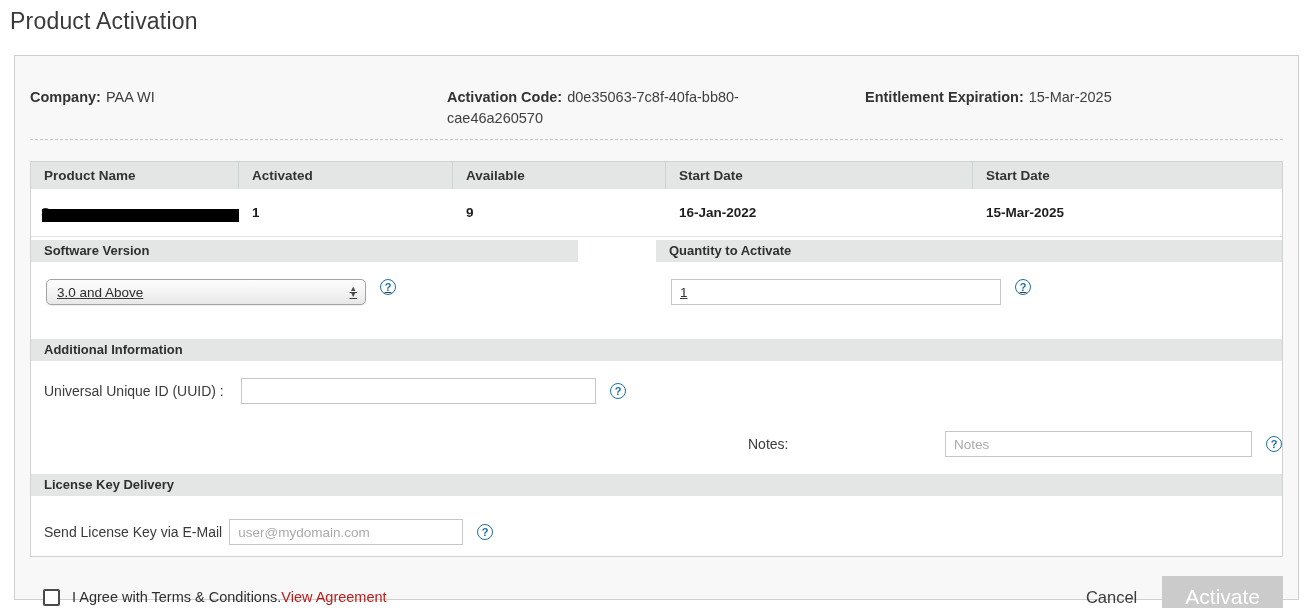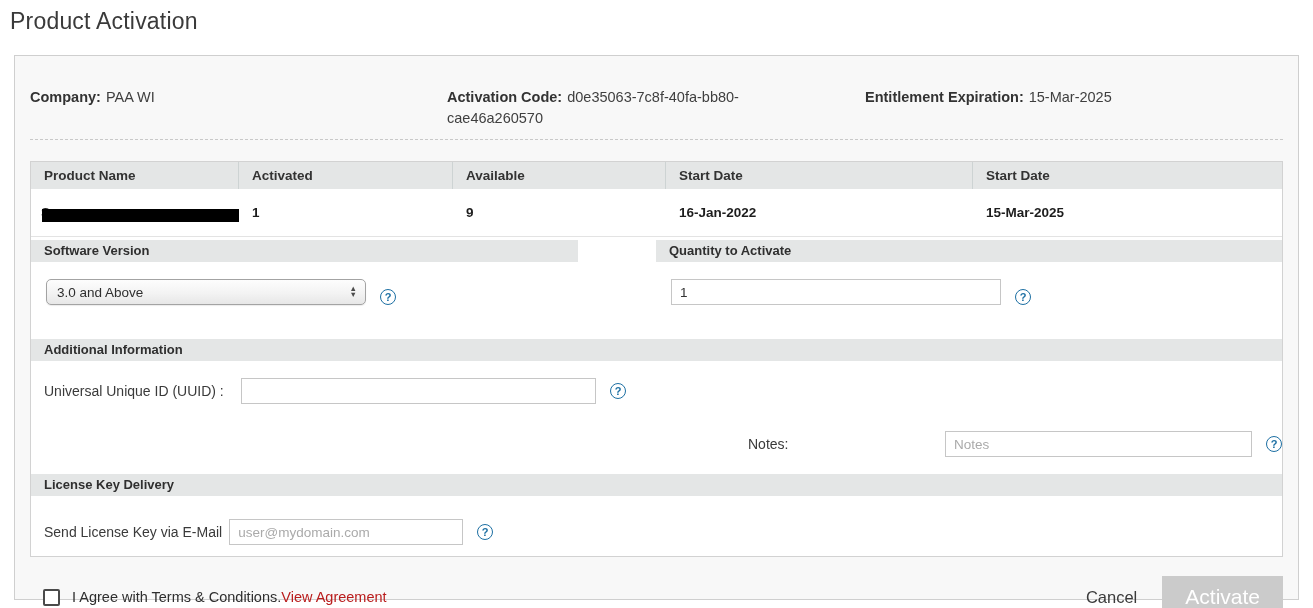--- a/index.html
+++ b/index.html
@@ -55,21 +55,21 @@
 
   .band-row { display: grid; grid-template-columns: 547px 78px 1fr; margin-top: 3px; }
   .band {
     background: #e4e6e6; height: 22px; line-height: 22px;
     font-size: 13px; font-weight: bold; color: #2f2f2f; padding-left: 13px;
   }
   .band.full { width: 100%; }
   .band-gap { background: #ffffff; }
 
   .controls-row { display: grid; grid-template-columns: 625px 1fr; height: 60px; align-items: center; }
-  .control-cell { display: flex; align-items: flex-end; }
+  .control-cell { display: flex; align-items: flex-start; text-decoration: underline; }
 
   
   .select {
     width: 320px; height: 26px; margin-left: 15px;
     border: 1px solid #a3a3a3; border-radius: 5px;
     background: linear-gradient(180deg, #fdfdfd 0%, #f3f3f3 55%, #e7e7e7 100%);
     display: flex; align-items: center; justify-content: space-between;
     font-size: 13.5px; color: #2e2e2e; padding: 0 8px 0 10px;
     box-shadow: 0 1px 1px rgba(0,0,0,0.08);
   }

